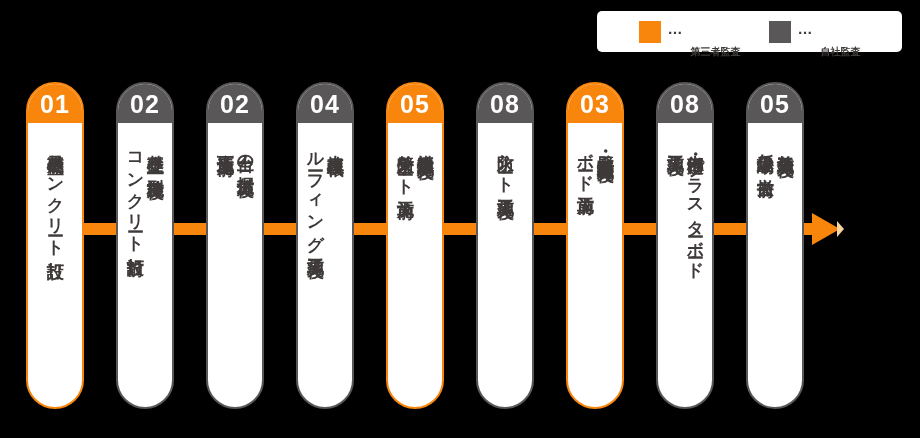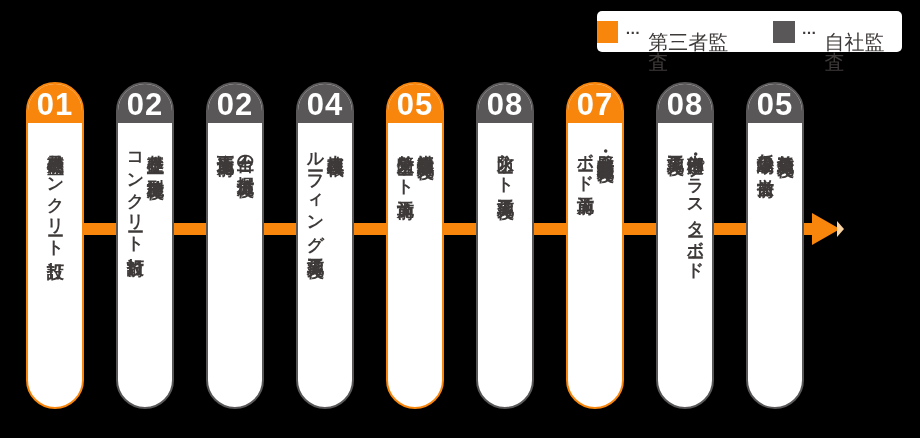--- a/index.html
+++ b/index.html
@@ -35,22 +35,22 @@
   .legend-dots {
     color: var(--c-text);
     font-weight: bold;
     font-size: 15px;
     line-height: 1;
     letter-spacing: 1px;
     transform: translateY(-3px);
   }
   .legend-label {
     color: var(--c-text);
-    font-weight: normal;
-    font-size: 20px;
+    font-weight: bold;
+    font-size: 10px;
     line-height: 1;
     margin-top: 40px;
   }
 
   
   .connector-bar {
     position: absolute;
     left: 55px;
     top: 223px;
     width: 758px;
@@ -106,21 +106,21 @@
     background: var(--c-self);
     display: flex;
     align-items: center;
     justify-content: center;
     padding-top: 4px;
   }
   .pill.third_party .cap { background: var(--c-third); }
   .cap span {
     color: #fff;
     font-weight: bold;
-    font-size: 31px;
+    font-size: 25px;
     letter-spacing: 1px;
     line-height: 1;
   }
   .pill .body {
     height: 284px;
     display: flex;
     justify-content: center;
     padding-top: 18px;
   }
   .vtext {
@@ -203,21 +203,21 @@
     <div class="pill self">
       <div class="cap">
           <span>08</span>
         </div>
       <div class="body">
           <div class="vtext">防水シート施工完了後</div>
         </div>
     </div>
     <div class="pill third_party">
       <div class="cap">
-          <span>07</span>
+          <span>03</span>
         </div>
       <div class="body">
           <div class="vtext">壁・天井断熱材施工完了後
 ボード施工前</div>
         </div>
     </div>
     <div class="pill self">
       <div class="cap">
           <span>08</span>
         </div>

